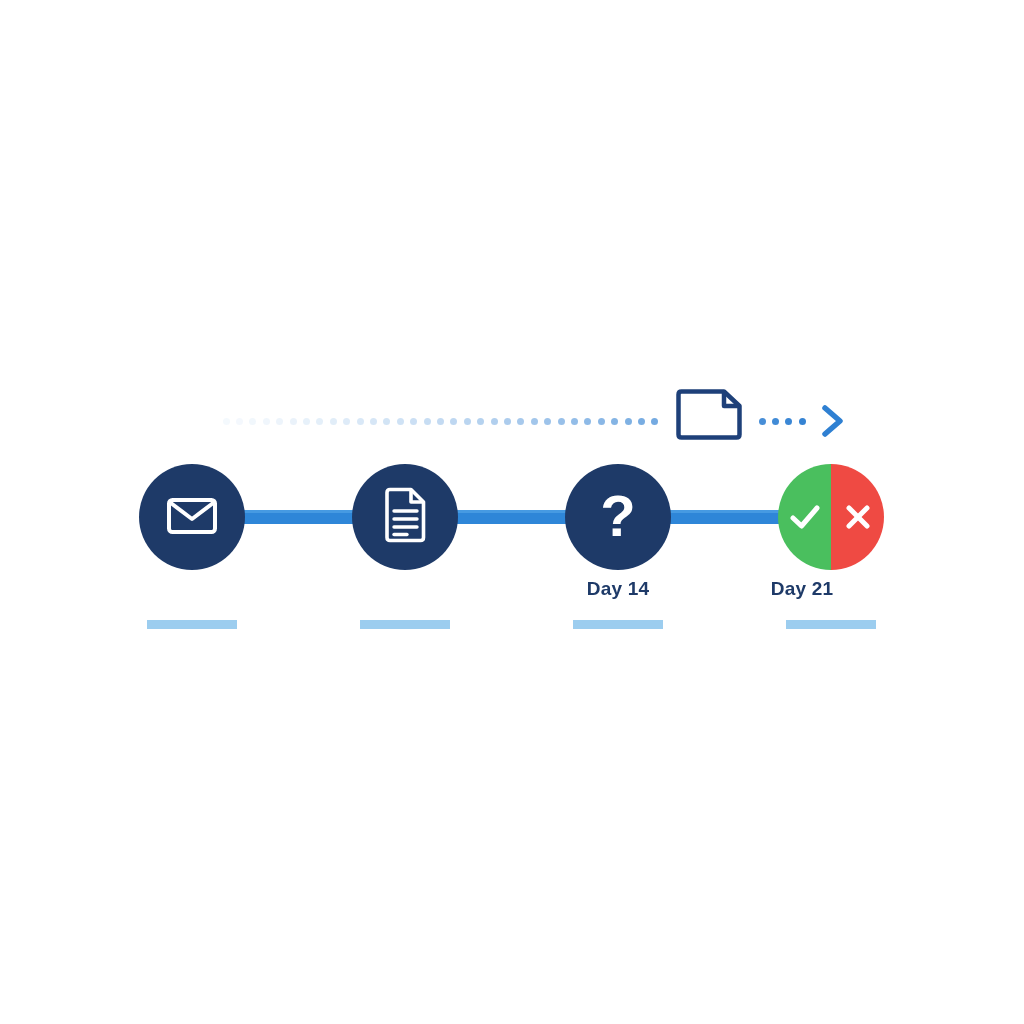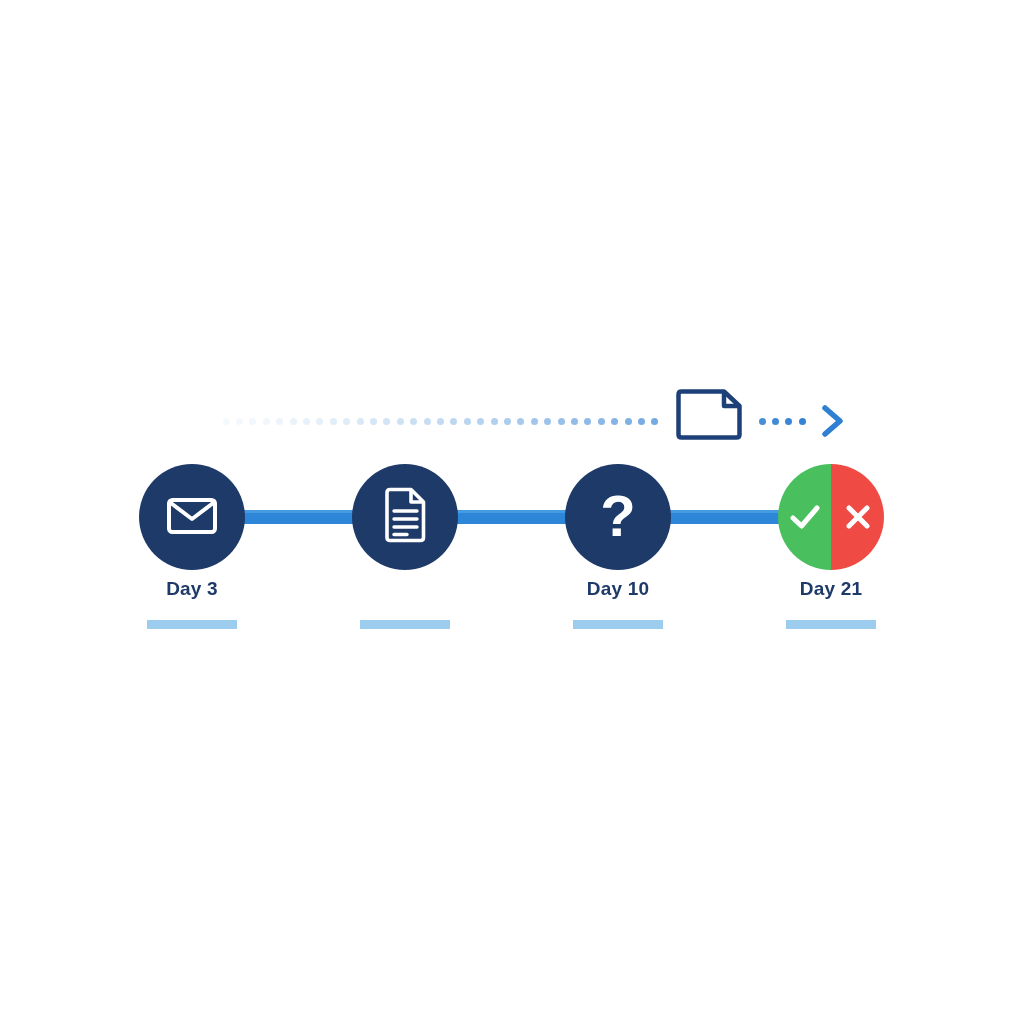--- a/index.html
+++ b/index.html
@@ -230,22 +230,21 @@
       </svg>
     </div>
     <div class="half-icon right">
       <svg width="30" height="30" viewBox="0 0 30 30" xmlns="http://www.w3.org/2000/svg">
         <line x1="6" y1="6" x2="24" y2="24" stroke="#ffffff" stroke-width="5" stroke-linecap="round"></line>
         <line x1="24" y1="6" x2="6" y2="24" stroke="#ffffff" stroke-width="5" stroke-linecap="round"></line>
       </svg>
     </div>
   </div>
 
-  <div class="node-label" style="left:92px;">Day 3</div>
-  <div class="node-label" style="left:518px;">Day 10</div>
-  <div class="node-label" style="left:731px;">Day 21</div>
+  <div class="node-label" style="left:518px;">Day 14</div>
+  <div class="node-label" style="left:702px;">Day 21</div>
 
   <div class="underbar" style="left:147px;"></div>
   <div class="underbar" style="left:360px;"></div>
   <div class="underbar" style="left:573px;"></div>
   <div class="underbar" style="left:786px;"></div>
 
 </div>
 
 </body></html>

